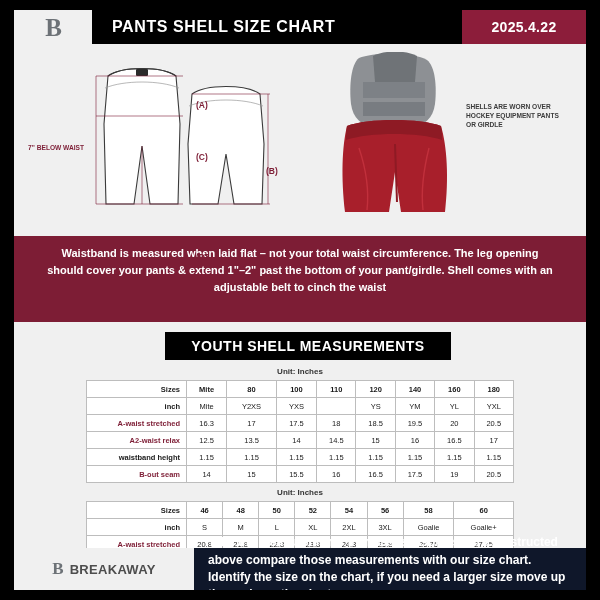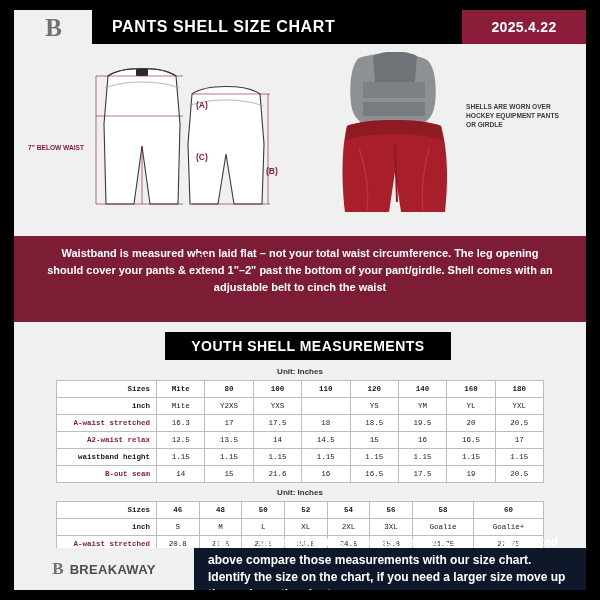--- a/index.html
+++ b/index.html
@@ -73,23 +73,22 @@
   .sec-title{
     display:inline-block;background:#000;color:#fff;font-size:14px;font-weight:bold;
     padding:6px 26px;letter-spacing:.5px;
   }
   .unit{
     text-align:center;font-size:8px;color:#333;padding:5px 0 4px;font-weight:bold;
   }
 
   
   table{
-    border-collapse:collapse;margin:0 auto;width:488px;background:#fff;
+    border-collapse:collapse;margin:0 auto;width:428px;background:#fff;
     font-size:7.5px;
-    font-family:Liberation Mono, monospace;
   }
   th,td{
     border:1px solid #bdbdbd;text-align:center;padding:2px 1px;height:12px;color:#1a1a1a;
   }
   thead th{font-weight:bold;}
   td.rowhead{text-align:right;padding-right:6px;font-weight:bold;width:92px;}
   td.rowhead.red{color:#7d1d35;}
   th.rowhead{text-align:right;padding-right:6px;font-weight:bold;width:92px;}
 
   
@@ -229,21 +228,21 @@
         <td>1.15</td>
         <td>1.15</td>
         <td>1.15</td>
         <td>1.15</td>
         <td>1.15</td>
       </tr>
       <tr>
         <td class="rowhead red">B-out seam</td>
         <td>14</td>
         <td>15</td>
-        <td>21.6</td>
+        <td>15.5</td>
         <td>16</td>
         <td>16.5</td>
         <td>17.5</td>
         <td>19</td>
         <td>20.5</td>
       </tr>
     </tbody>
   </table>
 
   <div class="unit">Unit: Inches</div>

